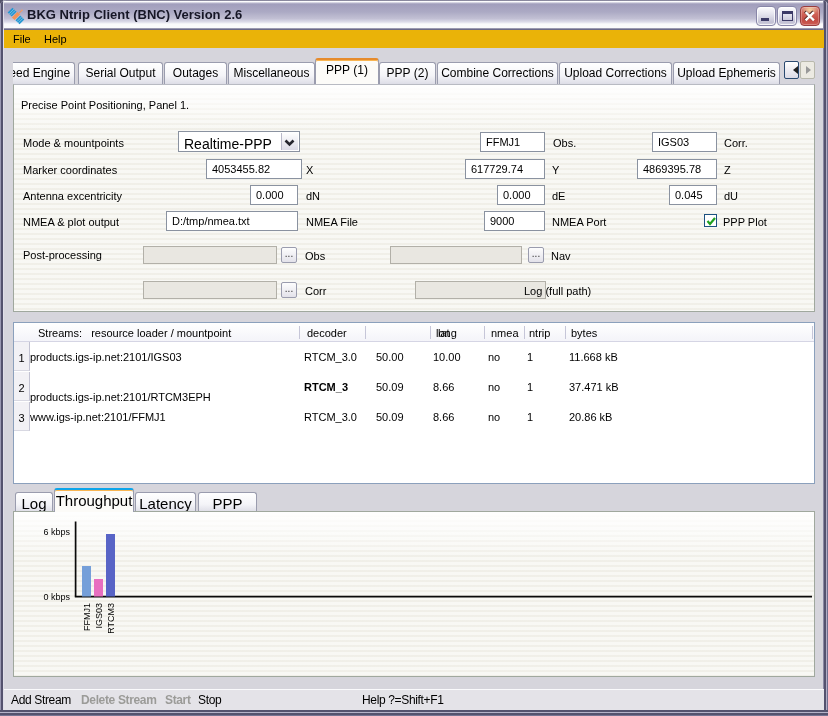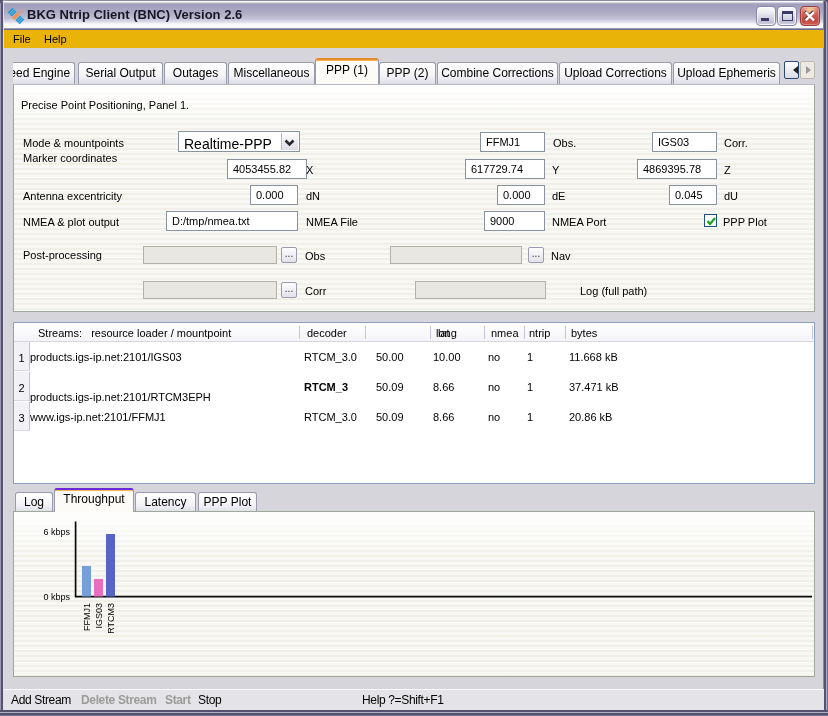--- a/index.html
+++ b/index.html
@@ -65,22 +65,22 @@
 #tblHead { position:absolute; left:0; top:0; width:800px; height:19px; background:linear-gradient(180deg,#ffffff,#f4f4f9); border-bottom:1px solid #d5d5e4; }
 #tblHead .sep { position:absolute; top:3px; width:1px; height:13px; background:#c6c6d8; }
 #tblHead .h { position:absolute; top:4px; font-size:11px; color:#000; }
 #gutter { position:absolute; left:0; top:19px; width:16px; height:141px; }
 .gcell { position:absolute; left:0; width:16px; height:29px; background:#f2f1f5;
   border-right:1px solid #c2c2d2; border-bottom:1px solid #d8d8e2; font-size:11px; text-align:center; padding-top:10px; }
 .trow { position:absolute; font-size:11px; color:#000; white-space:nowrap; }
 
 .btab { position:absolute; height:20px; top:492px; border:1px solid #9a9cae; border-bottom:none;
   border-radius:3px 3px 0 0; background:linear-gradient(180deg,#ffffff 0%,#f4f4f8 60%,#dddde6 100%);
-  font-size:12px; text-align:center; color:#000; padding-top:2px; }
-.btab.sel { top:488px; height:24px; background:#fcfbf8; border-top:2px solid #6d28d9; box-shadow:inset 0 1px 0 #f8b552; z-index:5; }
+  font-size:15px; text-align:center; color:#000; padding-top:2px; }
+.btab.sel { top:488px; height:24px; background:#fcfbf8; border-top:2px solid #0ea5e9; box-shadow:inset 0 1px 0 #f8b552; z-index:5; }
 
 #toolbar { left:4px; top:689px; width:820px; height:21px; background:#e4e3e8; border-top:1px solid #fafafc; font-size:12px; letter-spacing:-0.35px; }
 #toolbar span { position:absolute; top:3px; }
 .gray { color:#9b9b98;font-weight:bold; }
 </style>
 </head>
 <body>
 <div id="win">
   <div class="abs" id="titlebar">
     <svg class="abs" style="left:7px;top:7px" width="18" height="18" viewBox="0 0 18 18">
@@ -146,22 +146,22 @@
     <div class="btn"></div>
       <svg class="arr" width="13" height="13" viewBox="0 0 13 13">
         <path d="M2.5 4.5 L6.5 8.5 L10.5 4.5" stroke="#26262e" stroke-width="2.6" fill="none"></path>
       </svg>
   </div>
   <div class="field" style="left:480px;top:132px;width:65px;height:20px;">FFMJ1</div>
   <span class="lbl" style="left:553px;top:137px;">Obs.</span>
   <div class="field" style="left:652px;top:132px;width:65px;height:20px;">IGS03</div>
   <span class="lbl" style="left:724px;top:137px;">Corr.</span>
 
-  <span class="lbl" style="left:23px;top:152px;">Marker coordinates</span>
-  <div class="field num" style="left:227px;top:159px;width:80px;height:20px;">4053455.82</div>
+  <span class="lbl" style="left:23px;top:164px;">Marker coordinates</span>
+  <div class="field num" style="left:206px;top:159px;width:96px;height:20px;">4053455.82</div>
   <span class="lbl" style="left:306px;top:164px;">X</span>
   <div class="field num" style="left:465px;top:159px;width:80px;height:20px;">617729.74</div>
   <span class="lbl" style="left:552px;top:164px;">Y</span>
   <div class="field num" style="left:637px;top:159px;width:80px;height:20px;">4869395.78</div>
   <span class="lbl" style="left:724px;top:164px;">Z</span>
 
   <span class="lbl" style="left:23px;top:190px;">Antenna excentricity</span>
   <div class="field num" style="left:250px;top:185px;width:48px;height:20px;">0.000</div>
   <span class="lbl" style="left:306px;top:190px;">dN</span>
   <div class="field num" style="left:497px;top:185px;width:48px;height:20px;">0.000</div>
@@ -186,21 +186,21 @@
   <div class="dots" style="left:281px;top:247px;">...</div>
   <span class="lbl" style="left:305px;top:250px;">Obs</span>
   <div class="dfield" style="left:390px;top:246px;width:132px;height:18px;"></div>
   <div class="dots" style="left:528px;top:247px;">...</div>
   <span class="lbl" style="left:551px;top:250px;">Nav</span>
 
   <div class="dfield" style="left:143px;top:281px;width:134px;height:18px;"></div>
   <div class="dots" style="left:281px;top:282px;">...</div>
   <span class="lbl" style="left:305px;top:285px;">Corr</span>
   <div class="dfield" style="left:415px;top:281px;width:131px;height:18px;"></div>
-  <span class="lbl" style="left:580px;top:285px;">Log (full path)</span>
+  <span class="lbl" style="left:524px;top:285px;">Log (full path)</span>
 
   <div class="abs" id="tbl">
     <div id="tblHead">
       <span class="h" style="left:24px;">Streams:&nbsp;&nbsp; resource loader / mountpoint</span>
       <div class="sep" style="left:285px;"></div>
         <span class="h" style="left:293px;">decoder</span>
       <div class="sep" style="left:351px;"></div>
         <span class="h" style="left:384px;padding-left:40px;">lat</span>
       <div class="sep" style="left:416px;"></div>
         <span class="h" style="left:422px;">long</span>

